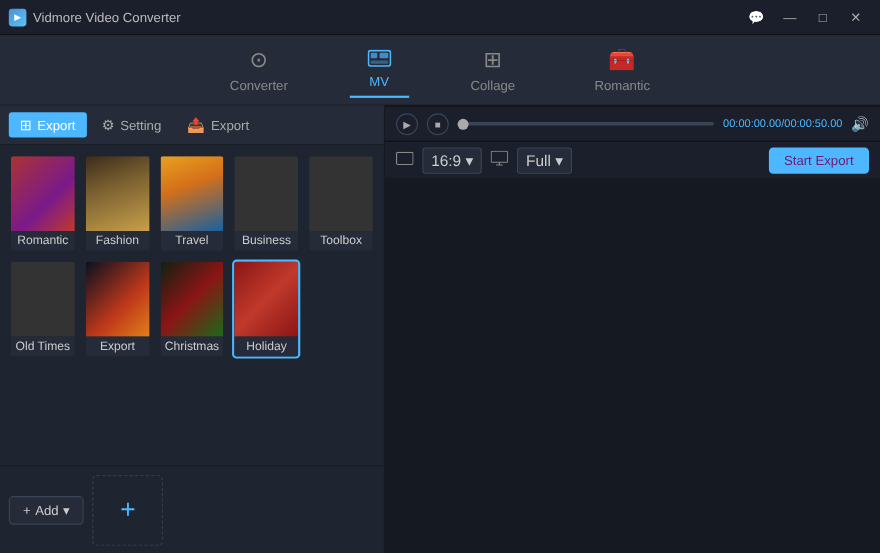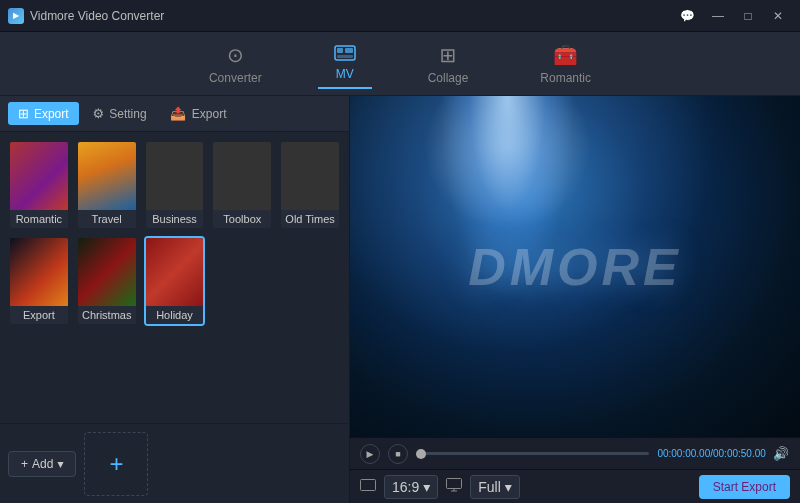--- a/index.html
+++ b/index.html
@@ -418,20 +418,26 @@
     </div>
 
     <div id="theme-grid">
     <div class="theme-item">
           <div class="thumb thumb-romantic" style="background: linear-gradient(135deg, rgb(170, 51, 51) 0%, rgb(122, 26, 138) 60%, rgb(192, 57, 43) 100%); position: relative;">
             <div class="thumb-img"></div>
           </div>
           <div class="thumb-label">Romantic</div>
         </div>
         <div class="theme-item">
+          <div class="thumb thumb-fashion" style="background: linear-gradient(160deg, rgb(61, 43, 26) 0%, rgb(122, 96, 48) 40%, rgb(200, 160, 74) 100%);">
+            <div class="thumb-img"></div>
+          </div>
+          <div class="thumb-label">Fashion</div>
+        </div>
+        <div class="theme-item">
           <div class="thumb thumb-travel" style="background: linear-gradient(160deg, rgb(232, 160, 32) 0%, rgb(212, 112, 26) 40%, rgb(26, 96, 160) 100%);">
             <div class="thumb-img"></div>
           </div>
           <div class="thumb-label">Travel</div>
         </div>
         <div class="theme-item">
           <div class="thumb thumb-business">
             <div class="thumb-img"></div>
           </div>
           <div class="thumb-label">Business</div>
@@ -476,24 +482,20 @@
       </div>
       <div id="add-placeholder">
         <span>+</span>
       </div>
     </div>
 
   </div>
 
   <div id="right-panel">
 
-    <div id="preview-area">
-      <div id="preview-bg"></div>
-      <div id="preview-logo">DMORE</div>
-    </div>
 
     <div id="playback-controls">
       <div class="ctrl-btn">▶</div>
       <div class="ctrl-btn">■</div>
       <div id="progress-bar">
         <div id="progress-dot"></div>
       </div>
       <span class="time-display">00:00:00.00/00:00:50.00</span>
       <span class="volume-icon">🔊</span>
     </div>

